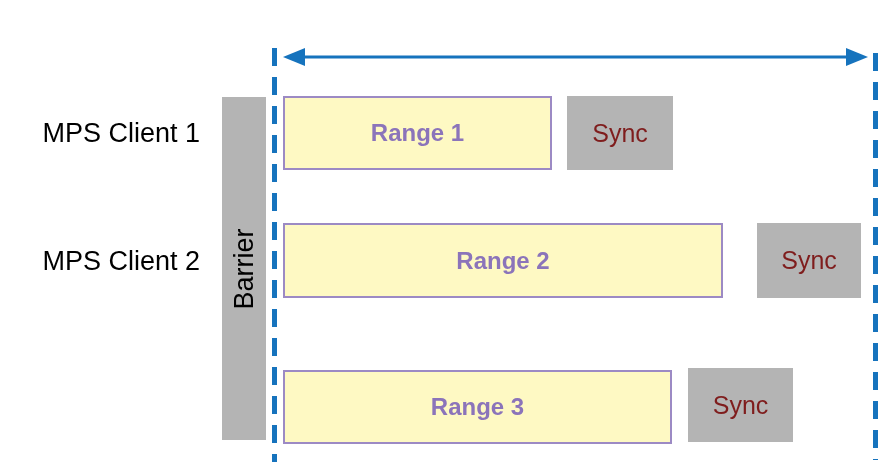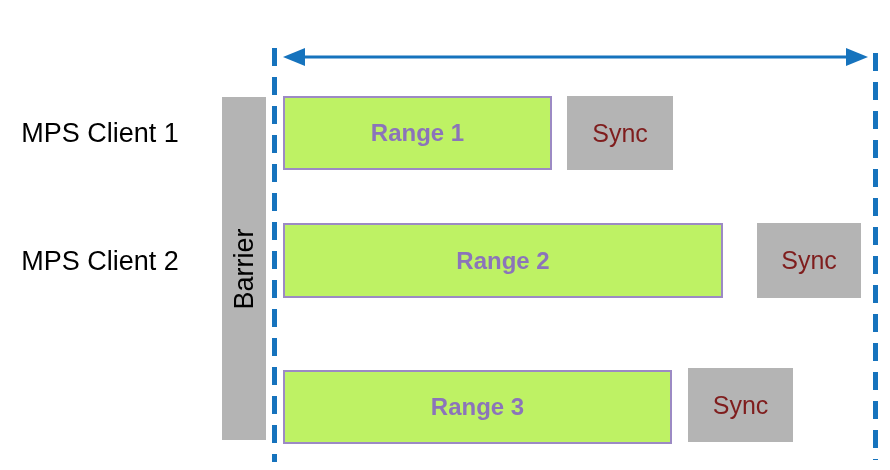--- a/index.html
+++ b/index.html
@@ -44,29 +44,29 @@
     top: 50%;
     transform: translate(-50%, -50%) rotate(-90deg);
     white-space: nowrap;
     font-size: 27px;
     color: #000000;
   }
   .client-label {
     position: absolute;
     left: 0;
     width: 200px;
-    text-align: center;
+    text-align: right;
     font-size: 27px;
     line-height: 31px;
     color: #000000;
     white-space: pre-line;
   }
   .range-box {
     position: absolute;
-    background: #bef264;
+    background: #fef9c3;
     border: 2px solid #9c8ac4;
     box-sizing: border-box;
     display: flex;
     align-items: center;
     justify-content: center;
   }
   .range-label {
     font-size: 24px;
     font-weight: bold;
     color: #8b74ba;

